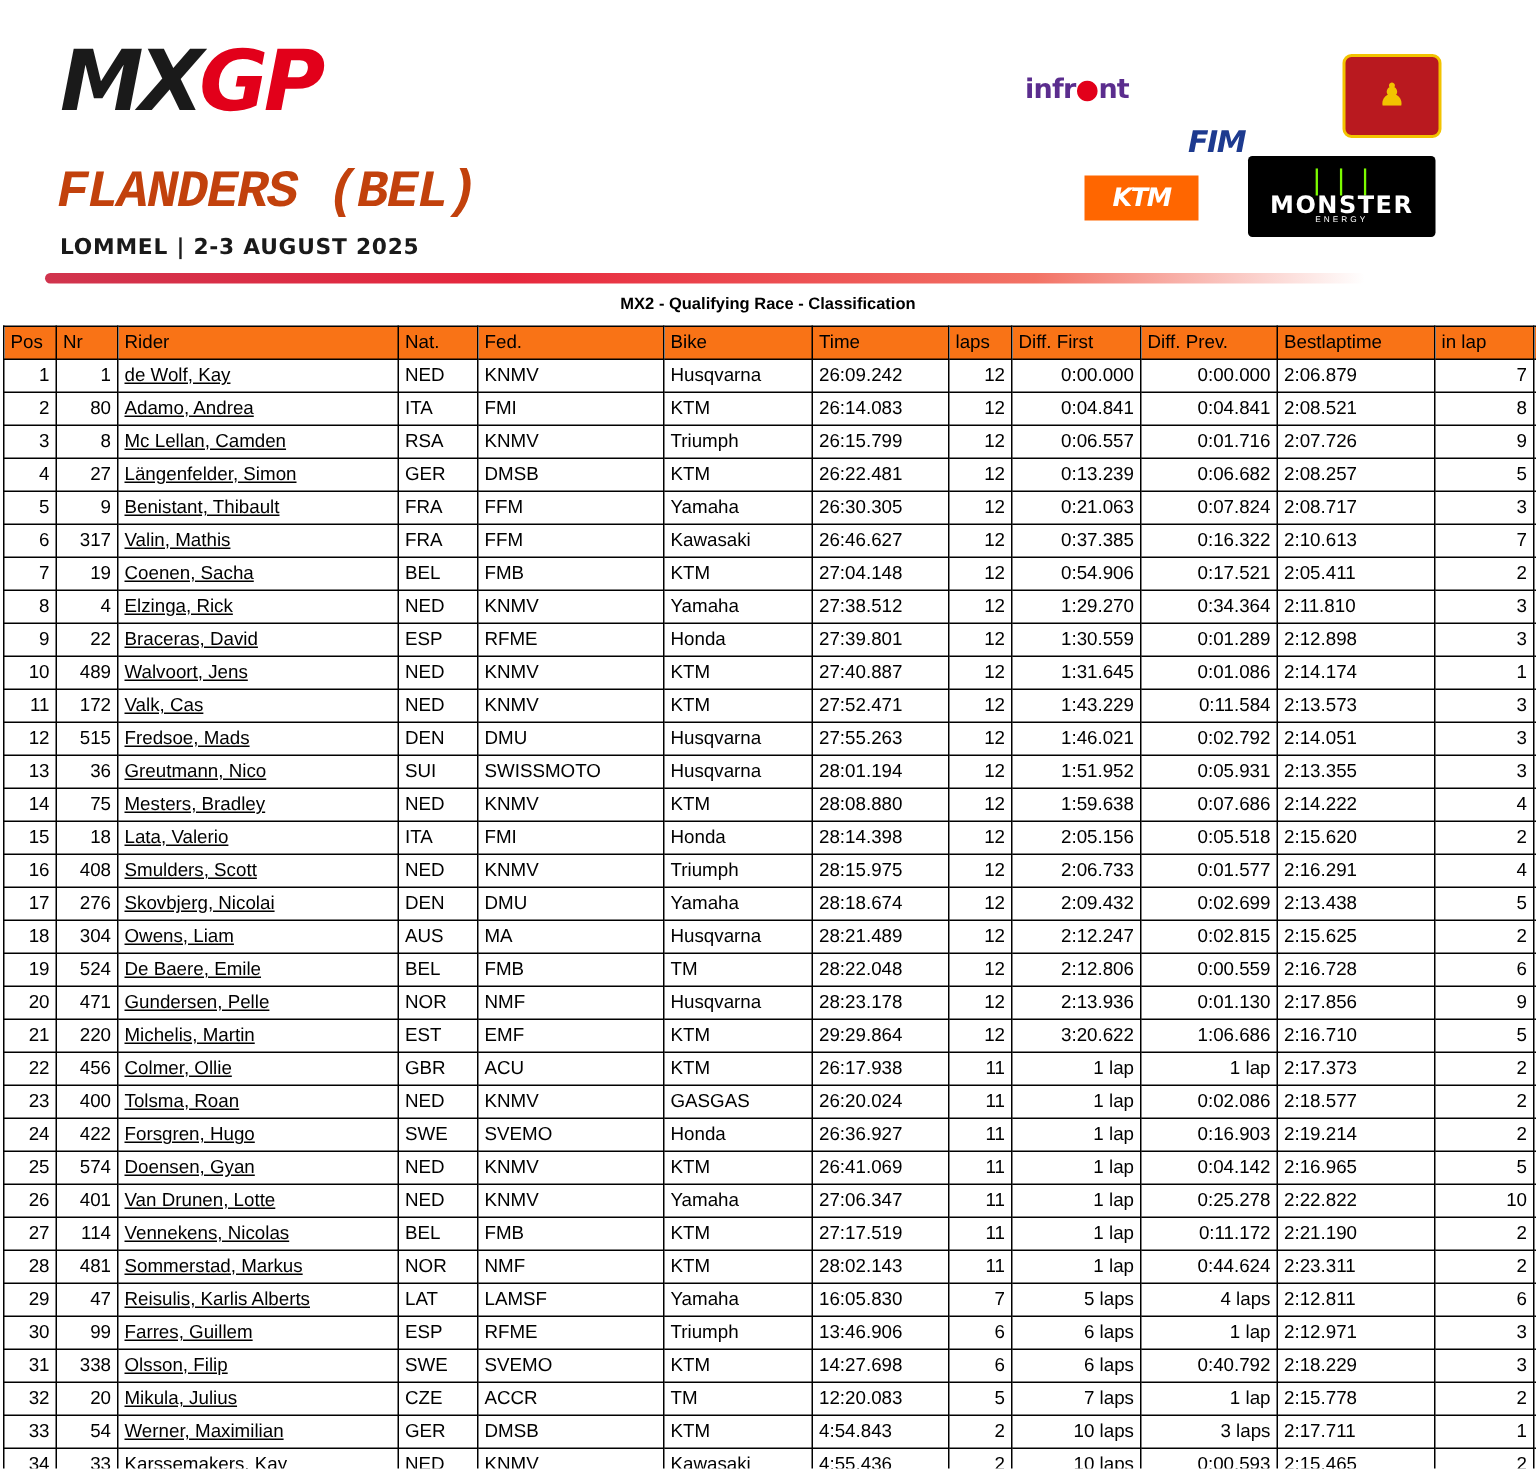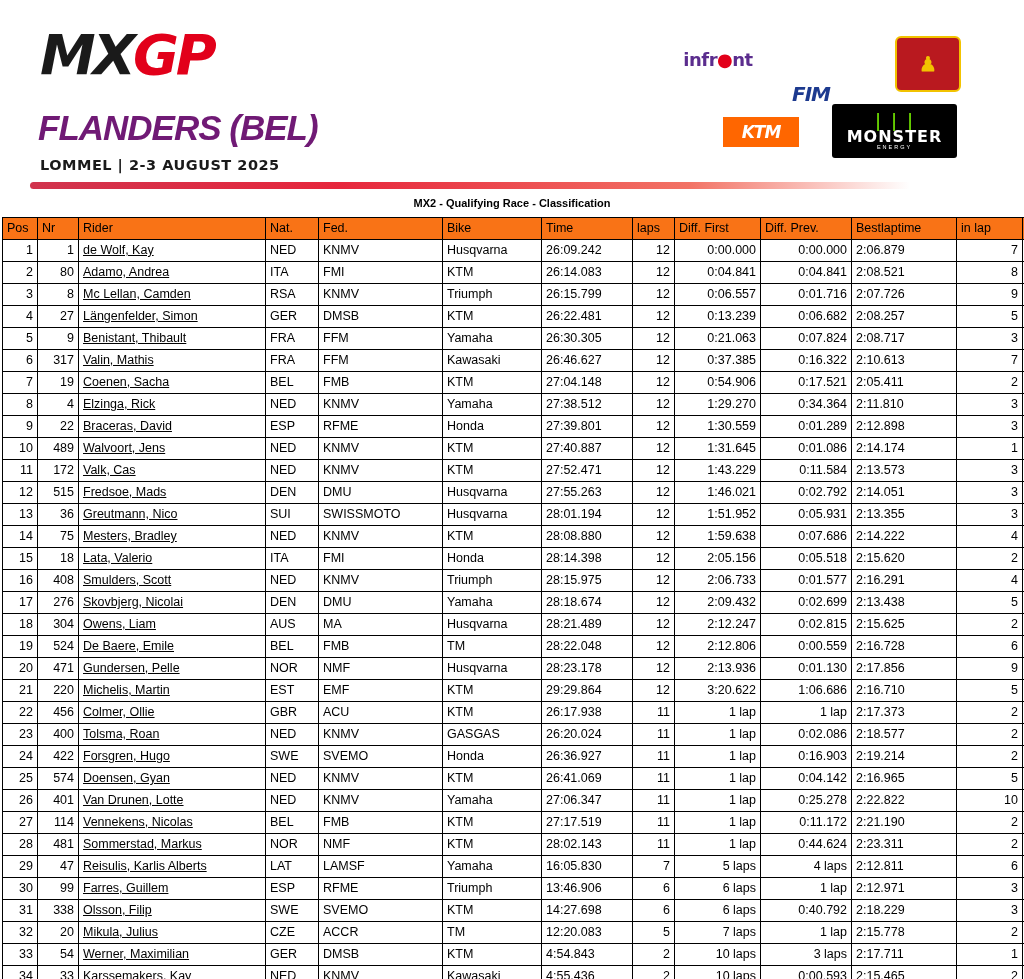--- a/index.html
+++ b/index.html
@@ -37,26 +37,26 @@
     color: #1a1a1a;
     line-height: 58px;
   }
   .mxgp-logo .gp-text {
     color: #e2001a;
   }
   .event-name {
     position: absolute;
     left: 38px;
     top: 108px;
-    font-family: Liberation Sans, sans-serif;
+    font-family: Liberation Mono, monospace;
     font-size: 35px;
     font-weight: bold;
     font-style: italic;
     letter-spacing: -1px;
-    color: #701a75;
+    color: #c2410c;
   }
   .event-sub {
     position: absolute;
     left: 40px;
     top: 157px;
     font-family: "DejaVu Sans", sans-serif;
     font-size: 14.5px;
     font-weight: bold;
     letter-spacing: 0.5px;
     color: #1a1a1a;

